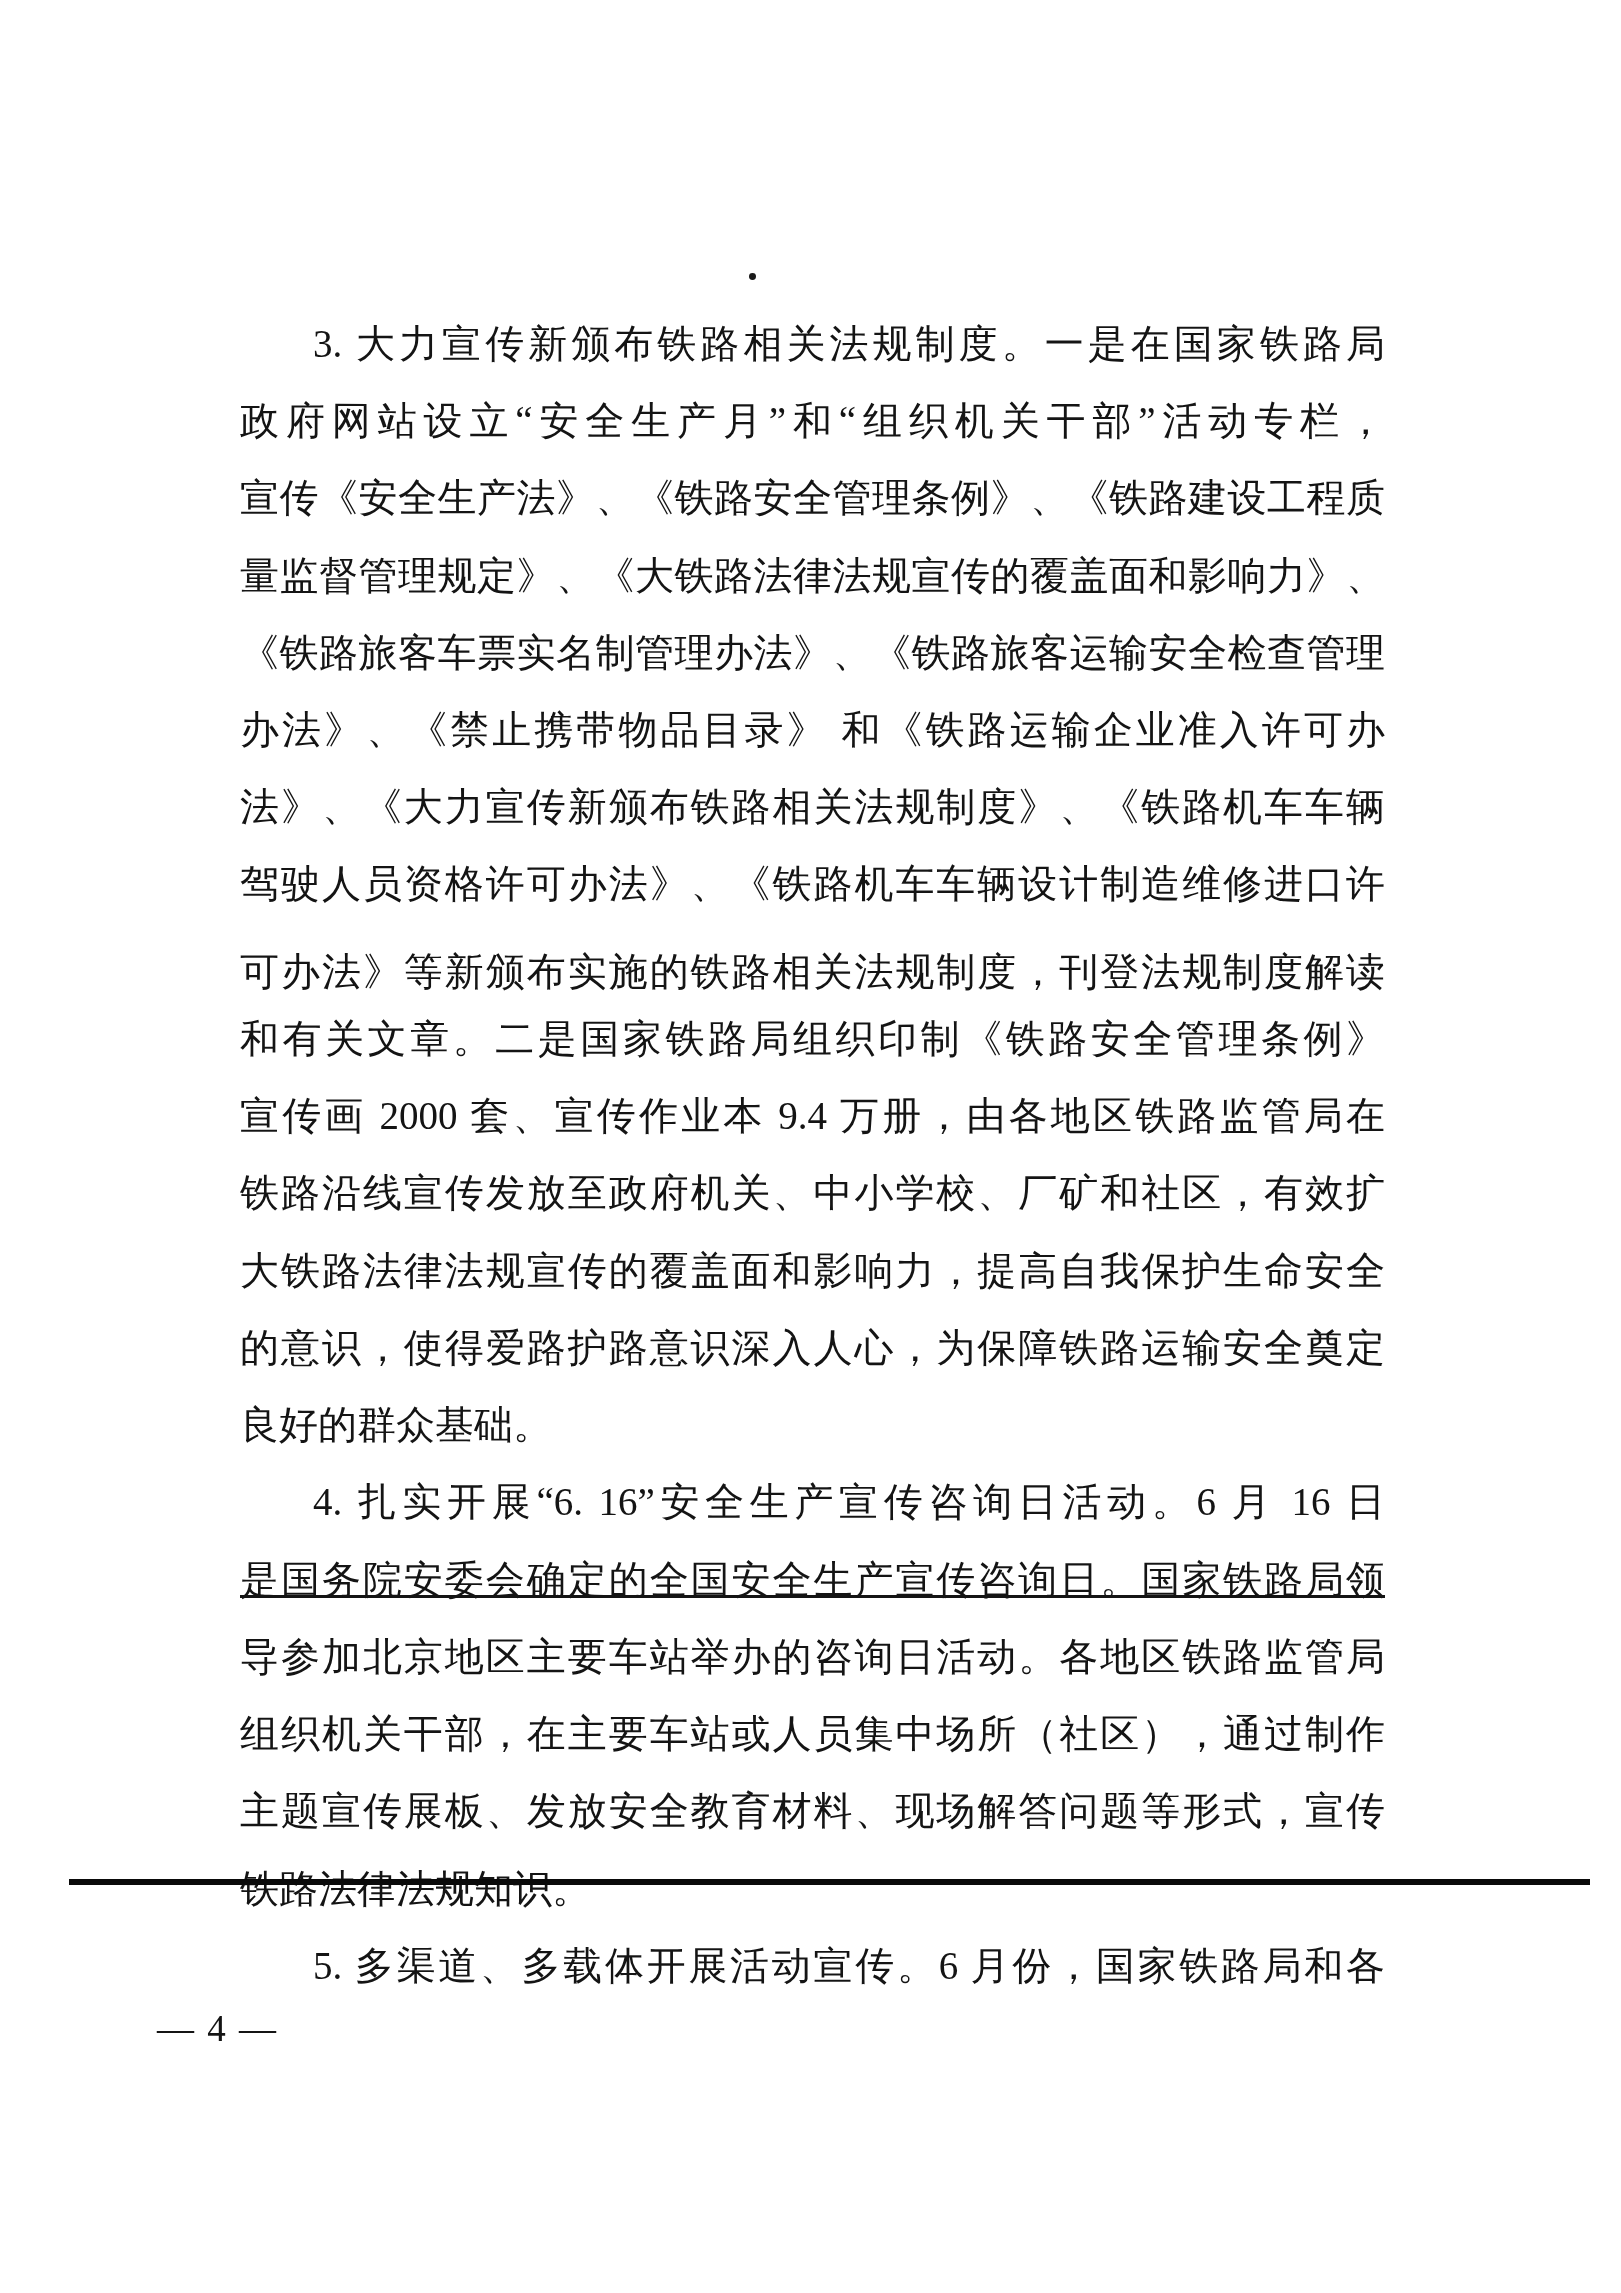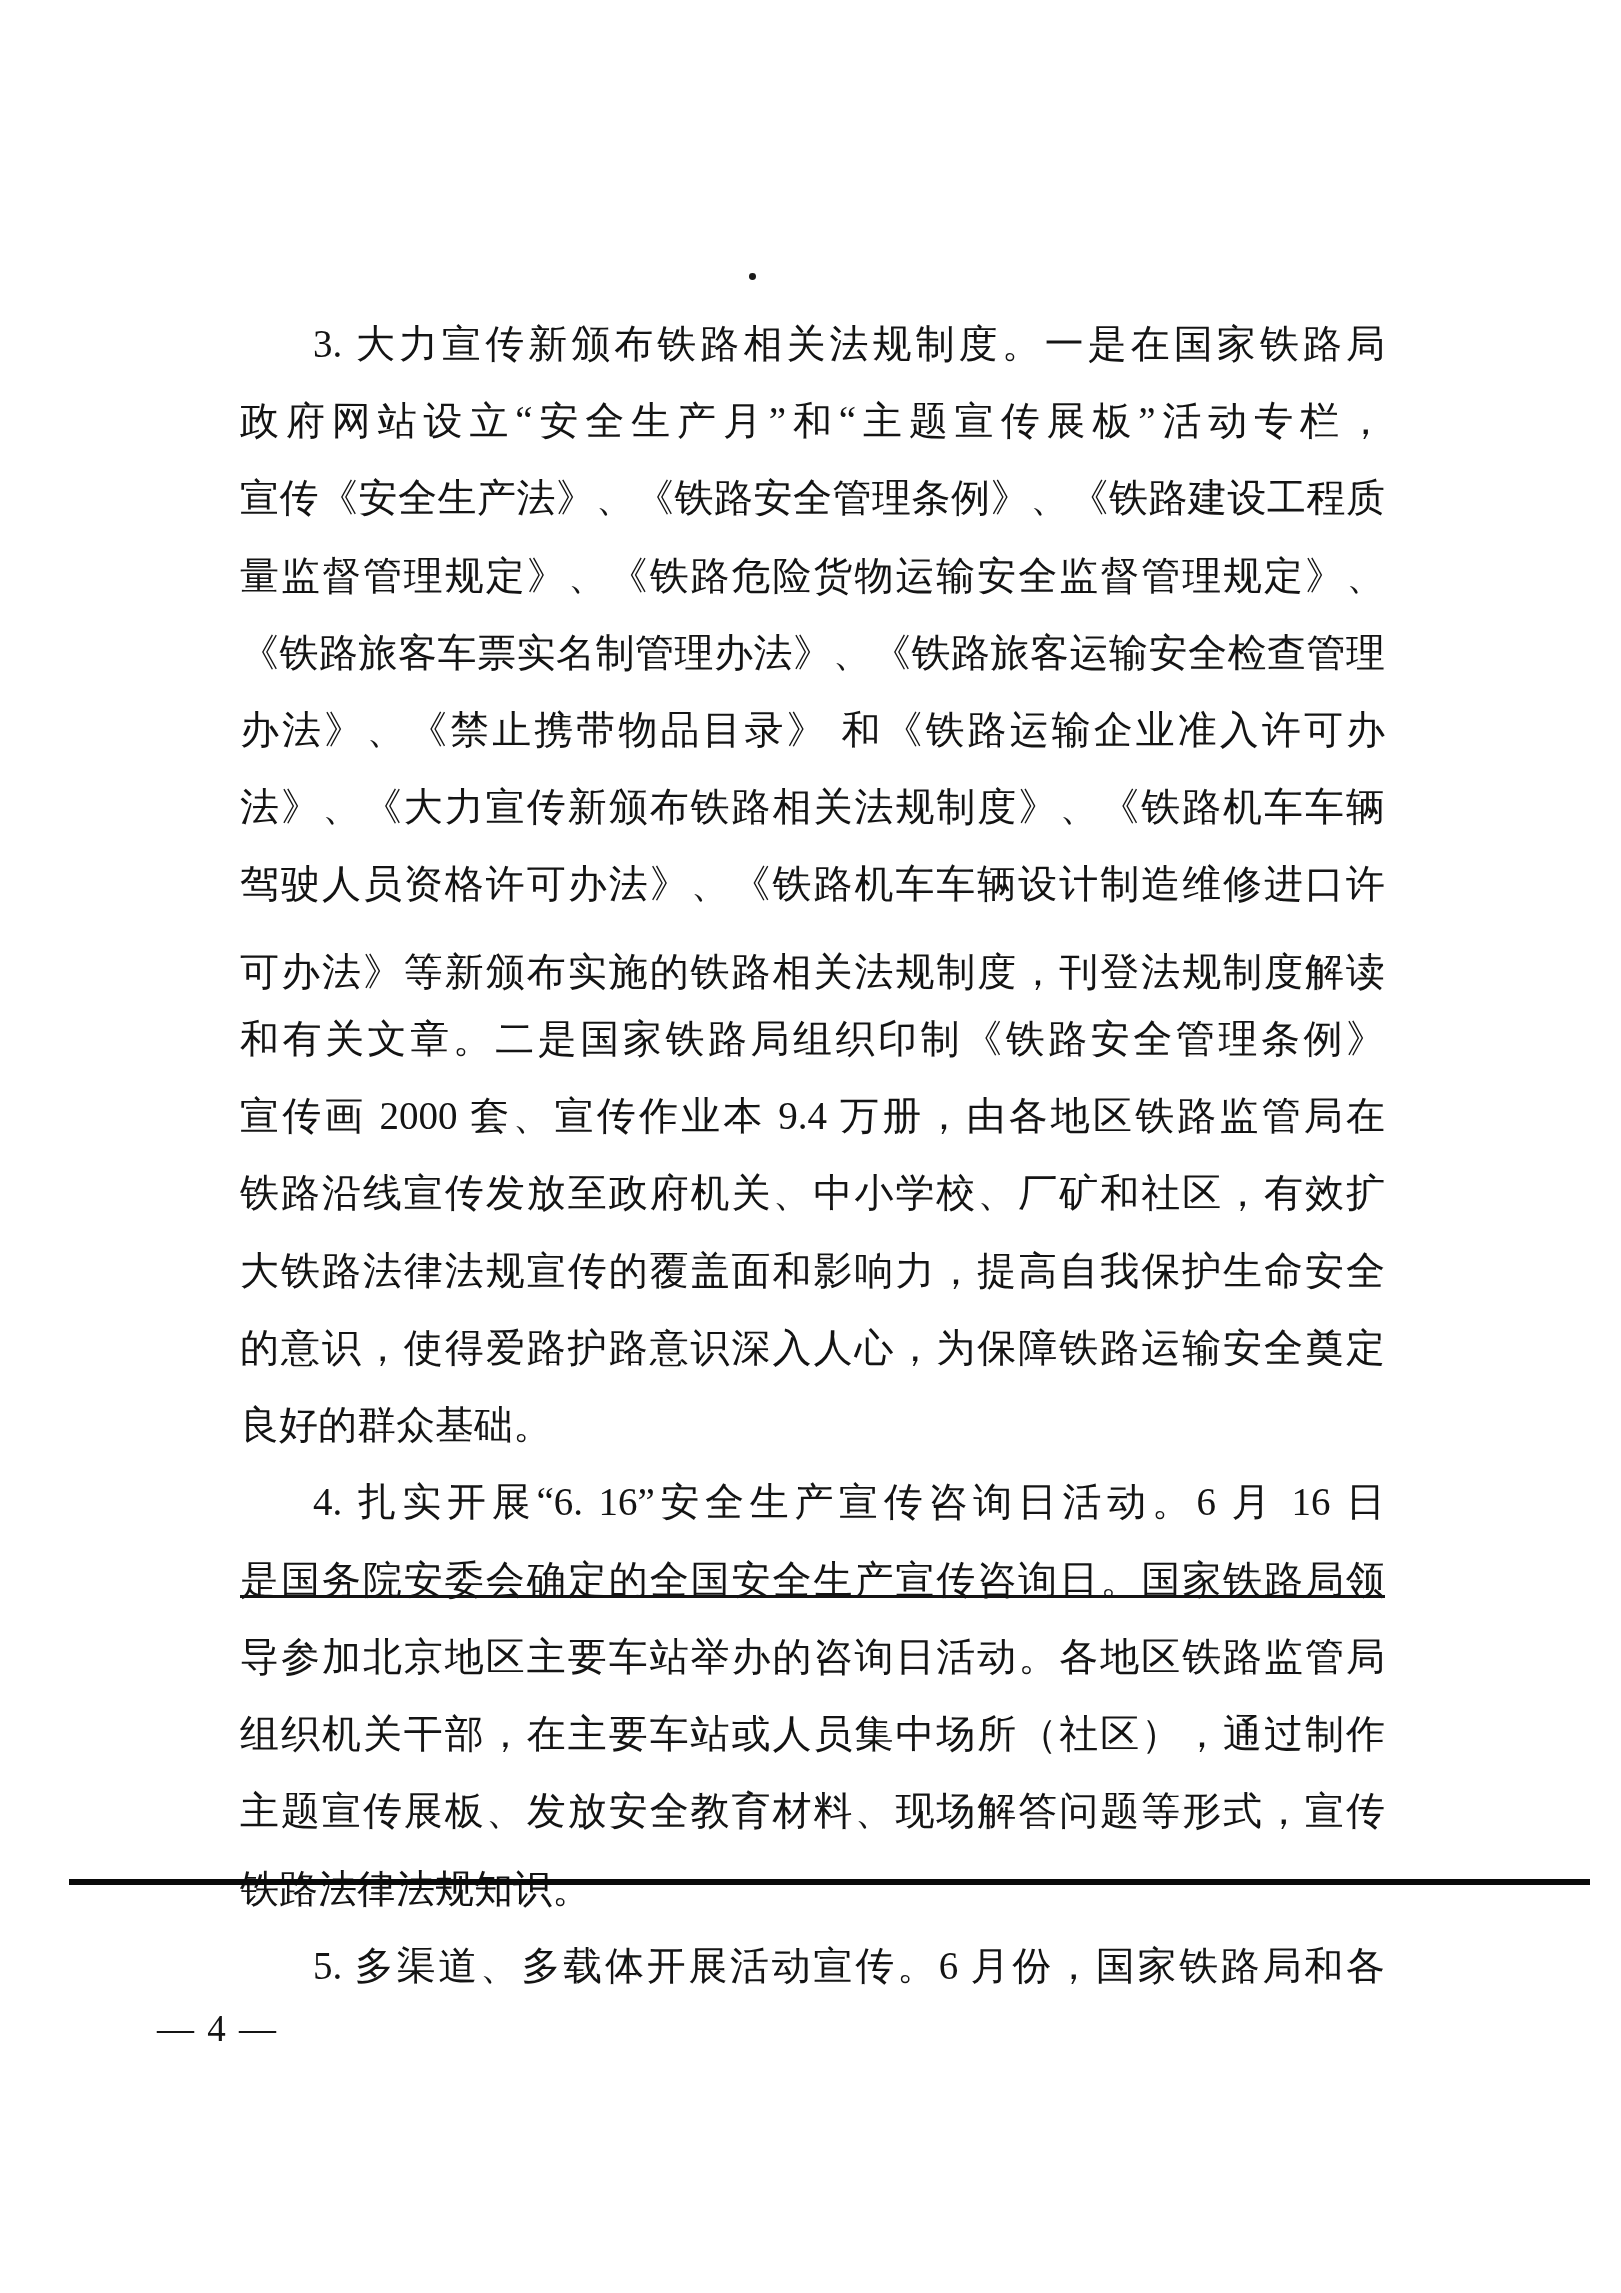--- a/index.html
+++ b/index.html
@@ -67,23 +67,23 @@
     white-space: nowrap;
   }
 </style>
 </head>
 <body>
 
 <div class="page">
   <span class="ink-dot"></span>
   <div>
       <div class="line indent" style="top: 305px;">3. 大力宣传新颁布铁路相关法规制度。一是在国家铁路局</div>
-      <div class="line" style="top: 382px;">政府网站设立“安全生产月”和“主题宣传展板”活动专栏，</div>
+      <div class="line" style="top: 382px;">政府网站设立“安全生产月”和“组织机关干部”活动专栏，</div>
       <div class="line" style="top: 459px;">宣传《安全生产法》、《铁路安全管理条例》、《铁路建设工程质</div>
-      <div class="line" style="top: 537px;">量监督管理规定》、《铁路危险货物运输安全监督管理规定》、</div>
+      <div class="line" style="top: 537px;">量监督管理规定》、《大铁路法律法规宣传的覆盖面和影响力》、</div>
       <div class="line" style="top: 614px;">《铁路旅客车票实名制管理办法》、《铁路旅客运输安全检查管理</div>
       <div class="line" style="top: 691px;">办法》、《禁止携带物品目录》 和《铁路运输企业准入许可办</div>
       <div class="line" style="top: 768px;">法》、《大力宣传新颁布铁路相关法规制度》、《铁路机车车辆</div>
       <div class="line" style="top: 845px;">驾驶人员资格许可办法》、《铁路机车车辆设计制造维修进口许</div>
       <div class="line" style="top: 933px;">可办法》等新颁布实施的铁路相关法规制度，刊登法规制度解读</div>
       <div class="line" style="top: 1000px;">和有关文章。二是国家铁路局组织印制《铁路安全管理条例》</div>
       <div class="line" style="top: 1077px;">宣传画 2000 套、宣传作业本 9.4 万册，由各地区铁路监管局在</div>
       <div class="line" style="top: 1154px;">铁路沿线宣传发放至政府机关、中小学校、厂矿和社区，有效扩</div>
       <div class="line" style="top: 1232px;">大铁路法律法规宣传的覆盖面和影响力，提高自我保护生命安全</div>
       <div class="line" style="top: 1309px;">的意识，使得爱路护路意识深入人心，为保障铁路运输安全奠定</div>

